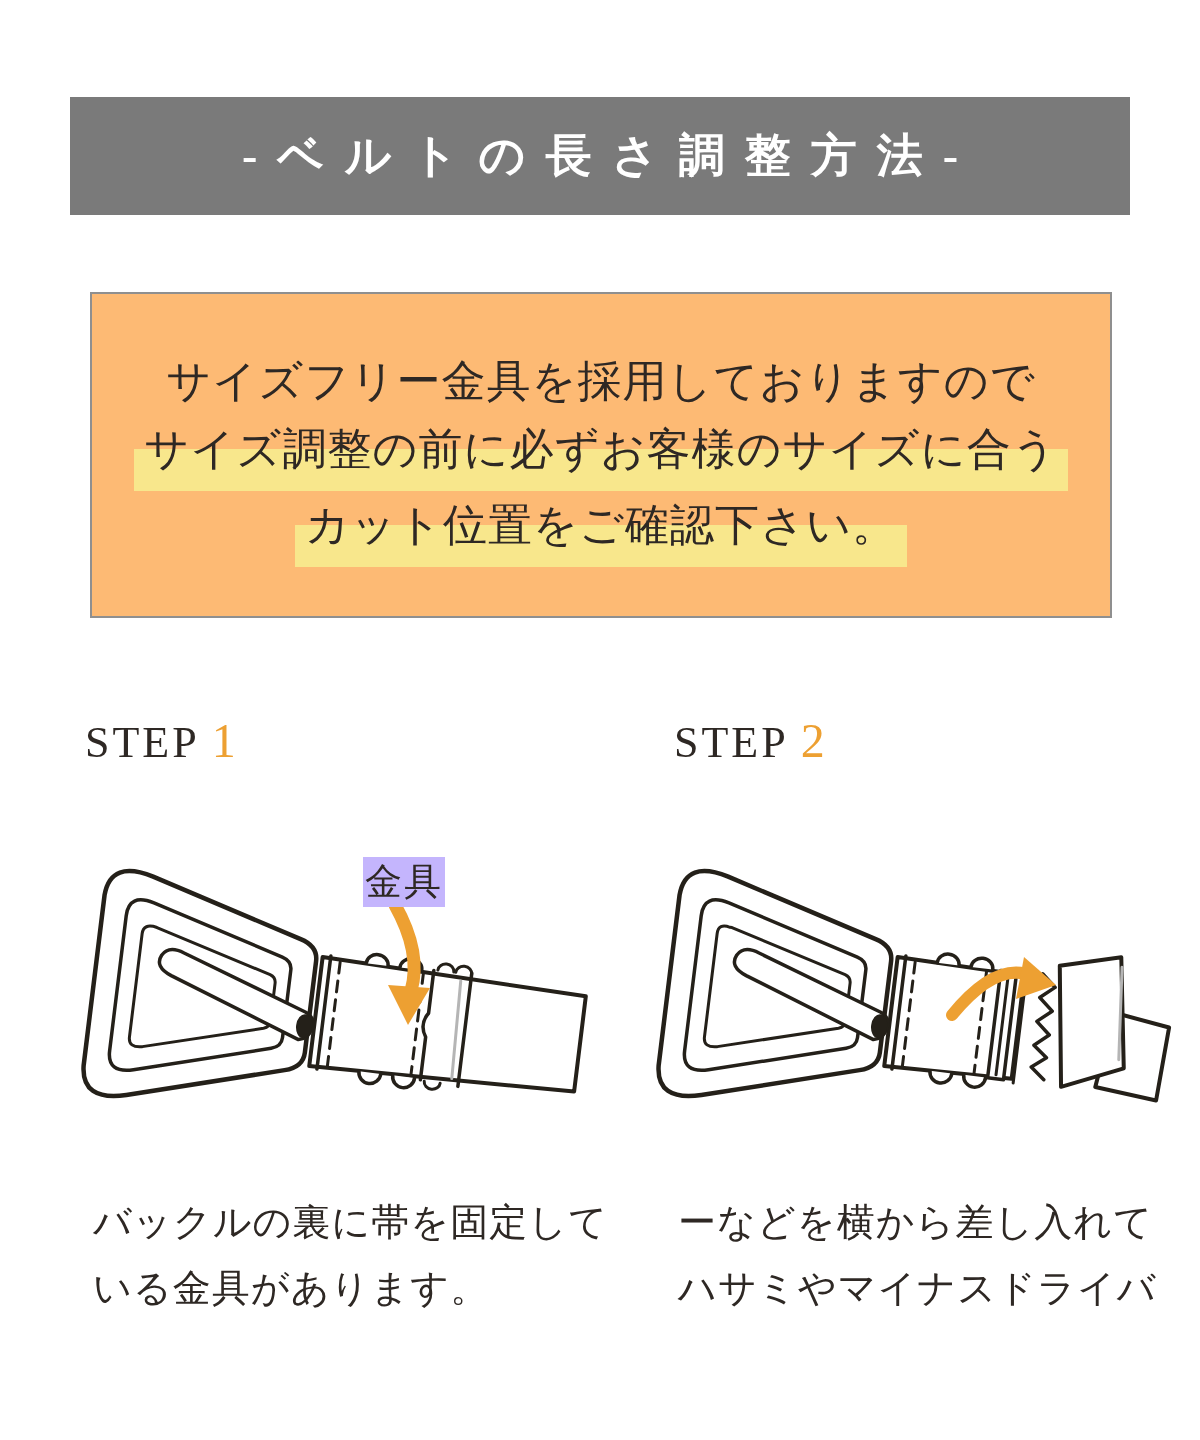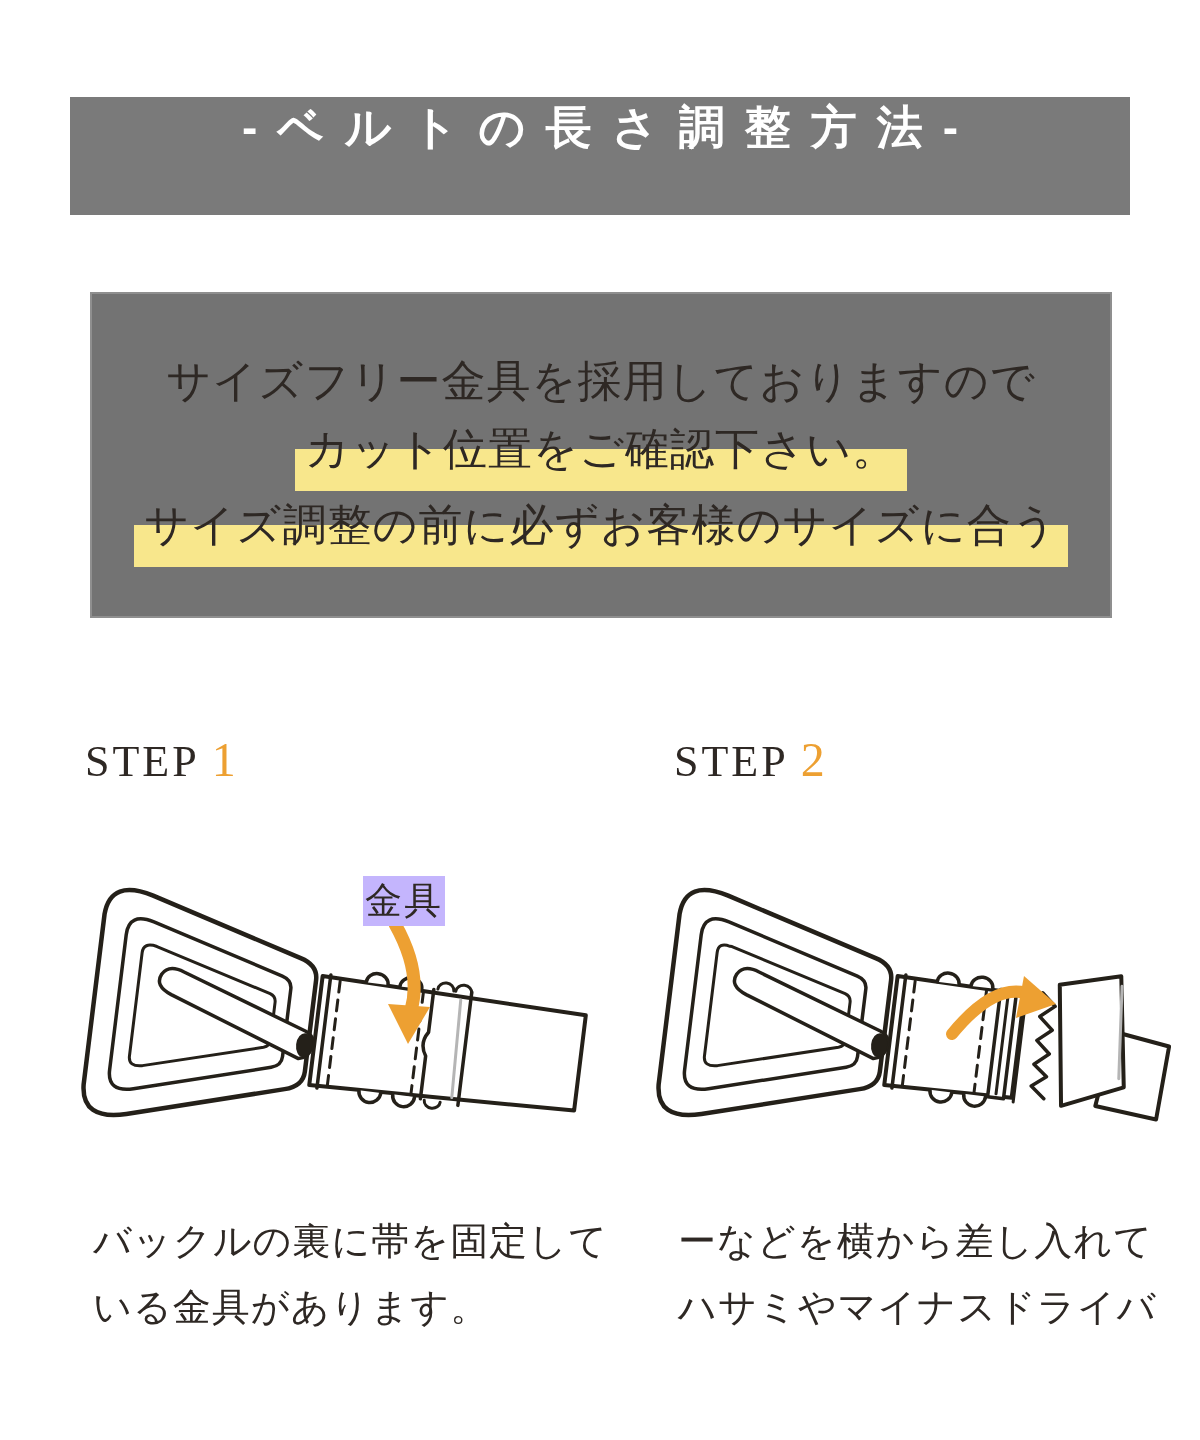--- a/index.html
+++ b/index.html
@@ -18,44 +18,44 @@
     position:relative;
     width:1200px;height:1440px;
     background:var(--background);
     font-family:"Liberation Sans","DejaVu Sans",sans-serif;
     color:var(--body-text);
     overflow:hidden;
   }
   .title-banner{
     position:absolute;left:70px;top:97px;width:1060px;height:118px;
     background:var(--header-bg);
-    display:flex;align-items:flex-start;justify-content:center;
+    display:flex;align-items:center;justify-content:center;font-family:Liberation Serif, serif;
   }
   .title-banner span{
     color:var(--header-text);
     font-size:46px;font-weight:bold;letter-spacing:20px;
     white-space:nowrap;text-indent:20px;
   }
   .intro-box{
     position:absolute;left:90px;top:292px;width:1022px;height:326px;
     border:2px solid var(--box-border);
-    background:#737373;
+    background:#fdba74;
     display:flex;flex-direction:column;align-items:center;justify-content:center;
     padding-top:4px;
   }
   .intro-line{
     font-size:44px;line-height:68px;letter-spacing:1px;
     text-align:center;white-space:nowrap;
   }
   .hl{
     display:inline-block;
     padding:0 10px 8px 10px;
     background:linear-gradient(to bottom, transparent 45%, var(--highlight) 45%);
   }
-  .step{position:absolute;top:732px;width:540px;}
+  .step{position:absolute;top:713px;width:540px;}
   .step-1{left:75px;}
   .step-2{left:650px;}
   .step-label{
     font-family:"Liberation Serif","DejaVu Serif",serif;
     font-size:44px;letter-spacing:3px;height:54px;white-space:nowrap;
   }
   .step-1 .step-label{margin-left:10px;}
   .step-2 .step-label{margin-left:24px;}
   .step-num{color:var(--accent-orange);font-size:48px;margin-left:12px;}
   .illus{
@@ -79,22 +79,22 @@
 <body>
 
 <div class="page">
 
   <div class="title-banner">
     <span>-ベルトの長さ調整方法-</span>
   </div>
 
   <div class="intro-box">
     <p class="intro-line"><span>サイズフリー金具を採用しておりますので</span></p>
+    <p class="intro-line"><span class="hl">サイズ調整の前に必ずお客様のサイズに合う</span></p>
     <p class="intro-line"><span class="hl">カット位置をご確認下さい。</span></p>
-    <p class="intro-line"><span class="hl">サイズ調整の前に必ずお客様のサイズに合う</span></p>
   </div>
 
   <div class="step step-1">
     <div class="step-label">
       <span class="step-word">STEP</span><span class="step-num">1</span>
     </div>
 
     <div class="illus">
       <svg viewBox="0 0 520 260">
         <g transform="rotate(7 40 150)" fill="none" style="stroke:var(--line-art)" stroke-width="4" stroke-linejoin="round" stroke-linecap="round">

